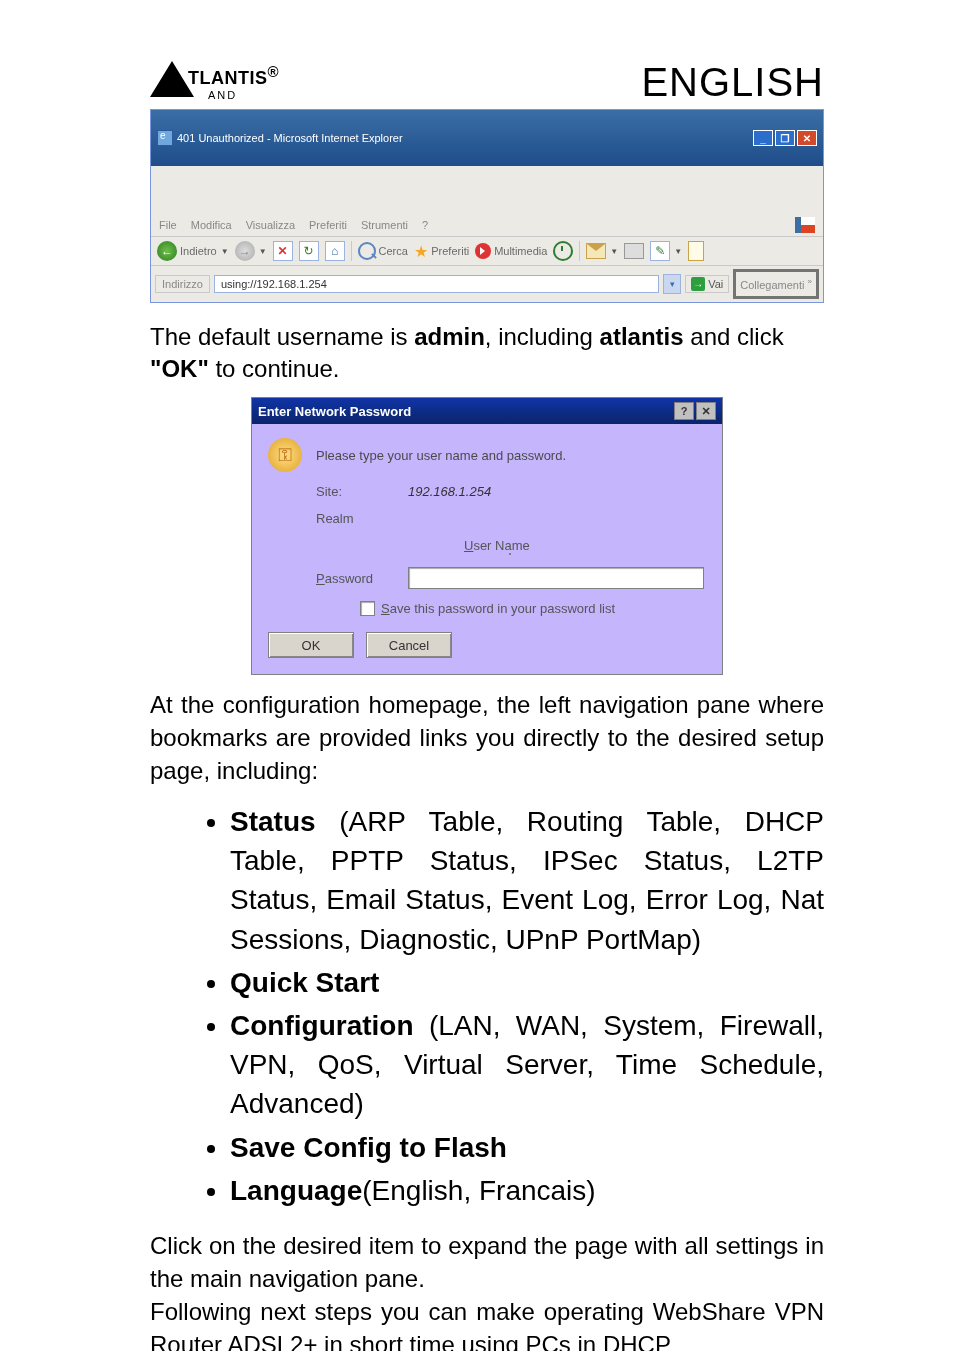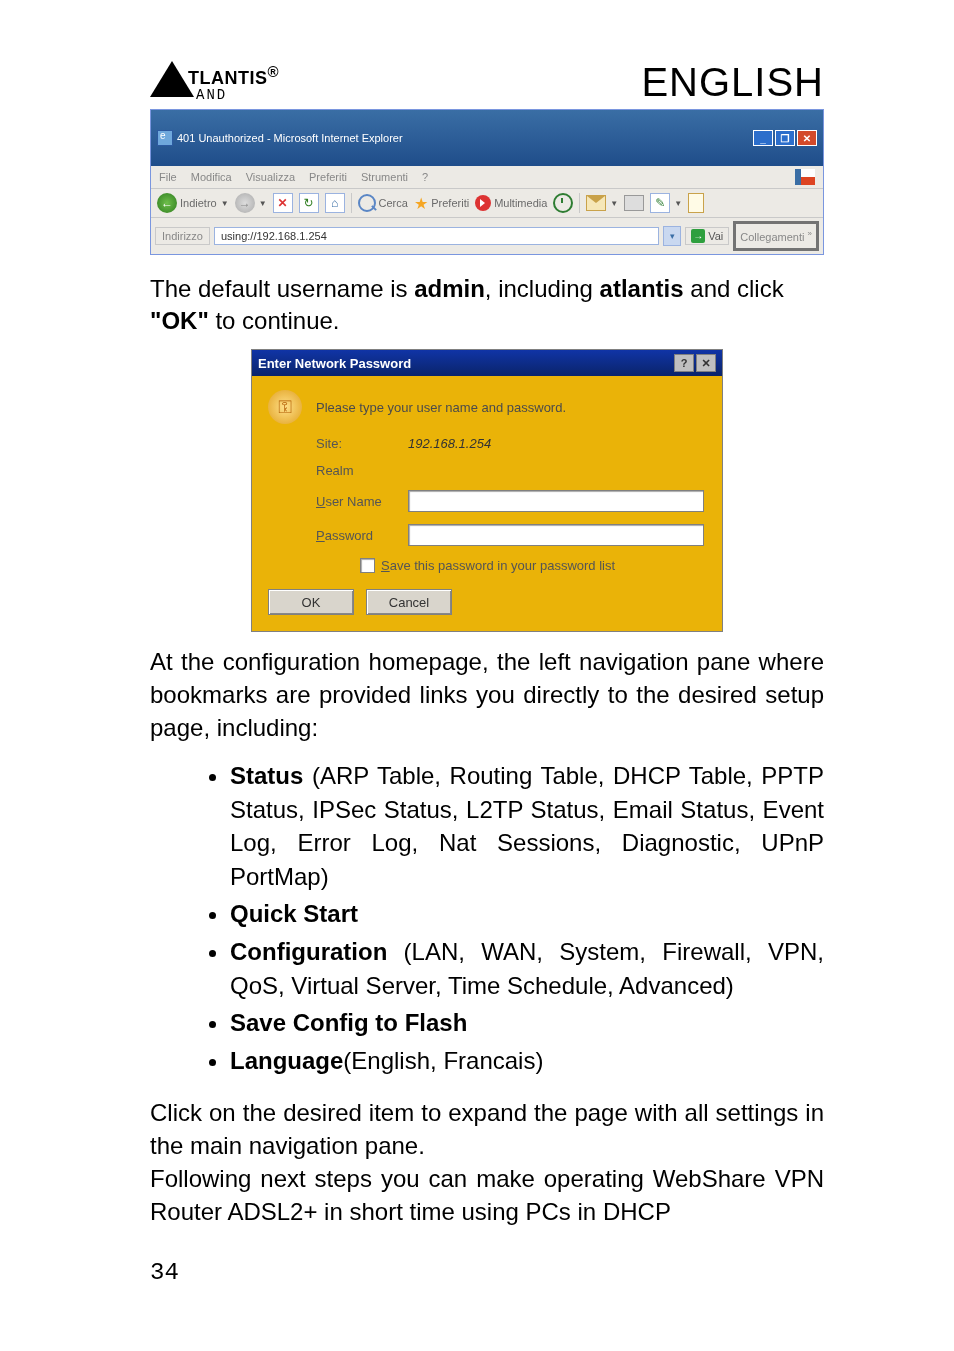--- a/index.html
+++ b/index.html
@@ -31,26 +31,25 @@
   }
   .logo-text {
     font-weight: bold;
     font-size: 18px;
     letter-spacing: 0.5px;
     margin-left: -6px;
     position: relative;
     top: 2px;
   }
   .logo-sub {
-    font-size: 14px;
+    font-size: 11px;
     letter-spacing: 2px;
     position: relative;
     top: -2px;
-    left: 2px;
-    font-family: Liberation Mono, monospace;
+    left: 14px;
   }
   .lang-label {
     font-size: 40px;
     letter-spacing: 1px;
   }
   .ie-window {
     border: 1px solid #7a96df;
     font-size: 11px;
     color: #6a6a6a;
     background: #eceae5;
@@ -71,21 +70,21 @@
   .ie-page-icon::after{content:"e";color:#fff;font-size:10px;position:absolute;left:2px;top:-1px;}
   .win-btns { display:flex; gap:2px;}
   .win-btn {
     width:18px;height:14px;border:1px solid #fff;display:flex;align-items:center;justify-content:center;color:#fff;font-size:10px;font-weight:bold;
   }
   .win-btn.min{background:#2c6ecb;}
   .win-btn.max{background:#2c6ecb;}
   .win-btn.close{background:#d34a2a;}
   .ie-menu {
     display:flex;gap:1px;padding:3px 8px;border-bottom:1px solid #c9c9c9;color:#888;
-    align-items:center;justify-content:space-between;
+    align-items:center;justify-content:space-between;margin-top:48px;
   }
   .ie-menu-left{display:flex;gap:14px;}
   .ie-flag{width:20px;height:16px;background:#d42; position:relative;}
   .ie-flag::before{content:"";position:absolute;left:0;top:0;width:6px;height:16px;background:#3a6ea5;}
   .ie-flag::after{content:"";position:absolute;left:6px;top:0;width:14px;height:8px;background:#fff;}
   .ie-toolbar {
     display:flex;align-items:center;gap:6px;padding:4px 6px;border-bottom:1px solid #c9c9c9;flex-wrap:nowrap;
   }
   .tb-btn{display:flex;align-items:center;gap:3px;}
   .circ{width:20px;height:20px;border-radius:50%;display:flex;align-items:center;justify-content:center;color:#fff;font-size:12px;font-weight:bold;}
@@ -117,21 +116,21 @@
   .coll{border:3px solid #737373;padding:5px 4px;color:#888;}
   .coll sup{font-size:8px;}
 
   .body-text{font-size:24px;line-height:1.35;margin-bottom:12px;}
   .body-text b{font-weight:bold;}
 
   .dialog {
     width: 470px;
     margin: 0 auto 14px auto;
     border: 1px solid #808080;
-    background: #eab308;
+    background: #c4b5fd;
     font-size: 13px;
     color: #4b4b4b;
   }
   .dlg-title{
     background: linear-gradient(#1034a6,#0a246a);
     color:#fff;font-weight:bold;padding:4px 6px;display:flex;justify-content:space-between;align-items:center;
   }
   .dlg-tbtns{display:flex;gap:2px;}
   .dlg-tbtn{width:18px;height:16px;background:#c0c0c0;border:1px solid #808080;display:flex;align-items:center;justify-content:center;font-size:11px;color:#333;font-weight:bold;}
   .dlg-body{padding:14px 18px 16px 16px;}
@@ -142,21 +141,21 @@
   .dlg-label u{text-decoration:underline;}
   .dlg-val{color:#333;font-style:italic;}
   .dlg-input{flex:1;border:1px solid #808080;background:#fff;height:20px;box-shadow:inset 1px 1px 1px #aaa;}
   .dlg-chk-row{display:flex;align-items:center;margin:8px 0 16px 92px;gap:6px;color:#555;}
   .chk{width:13px;height:13px;border:1px solid #808080;background:#fff;box-shadow:inset 1px 1px 1px #aaa;}
   .dlg-btns{display:flex;justify-content:flex-start;gap:12px;}
   .dlg-btn{width:84px;height:24px;border:1px solid #808080;background:#d9d5cc;box-shadow:1px 1px 0 #fff inset, -1px -1px 0 #888 inset;display:flex;align-items:center;justify-content:center;color:#333;}
 
   .para {font-size:24px;line-height:1.37;text-align:justify;margin-bottom:14px;}
   ul.main-list{list-style:disc;padding-left:80px;margin:0 0 20px 0;}
-  ul.main-list li{font-size:24px;line-height:1.4;text-align:justify;margin-bottom:4px;}
+  ul.main-list li{font-size:28px;line-height:1.4;text-align:justify;margin-bottom:4px;}
   ul.main-list li b{font-weight:bold;}
   .page-num{text-align:left;font-size:24px;margin-top:30px;font-family:Liberation Mono, monospace;}
 </style>
 </head>
 <body>
 
 <div class="page">
 
   <div class="header-row">
     <div class="logo-block">
@@ -269,21 +268,21 @@
         <span>Please type your user name and password.</span>
       </div>
       <div class="dlg-row" style="margin-left:48px;">
         <span class="dlg-label">Site:</span>
         <span class="dlg-val">192.168.1.254</span>
       </div>
       <div class="dlg-row" style="margin-left:48px;">
         <span class="dlg-label">Realm</span>
         <span class="dlg-val"></span>
       </div>
-      <div class="dlg-row" style="margin-left:48px;">
+      <div class="dlg-row" style="margin-left:48px;flex-direction:column;">
         <span class="dlg-label"><u>U</u><span>ser Name</span></span>
         <div class="dlg-input"></div>
       </div>
       <div class="dlg-row" style="margin-left:48px;">
         <span class="dlg-label"><u>P</u><span>assword</span></span>
         <div class="dlg-input"></div>
       </div>
       <div class="dlg-chk-row">
         <div class="chk"></div>
         <span><u>S</u><span>ave this password in your password list</span></span>

